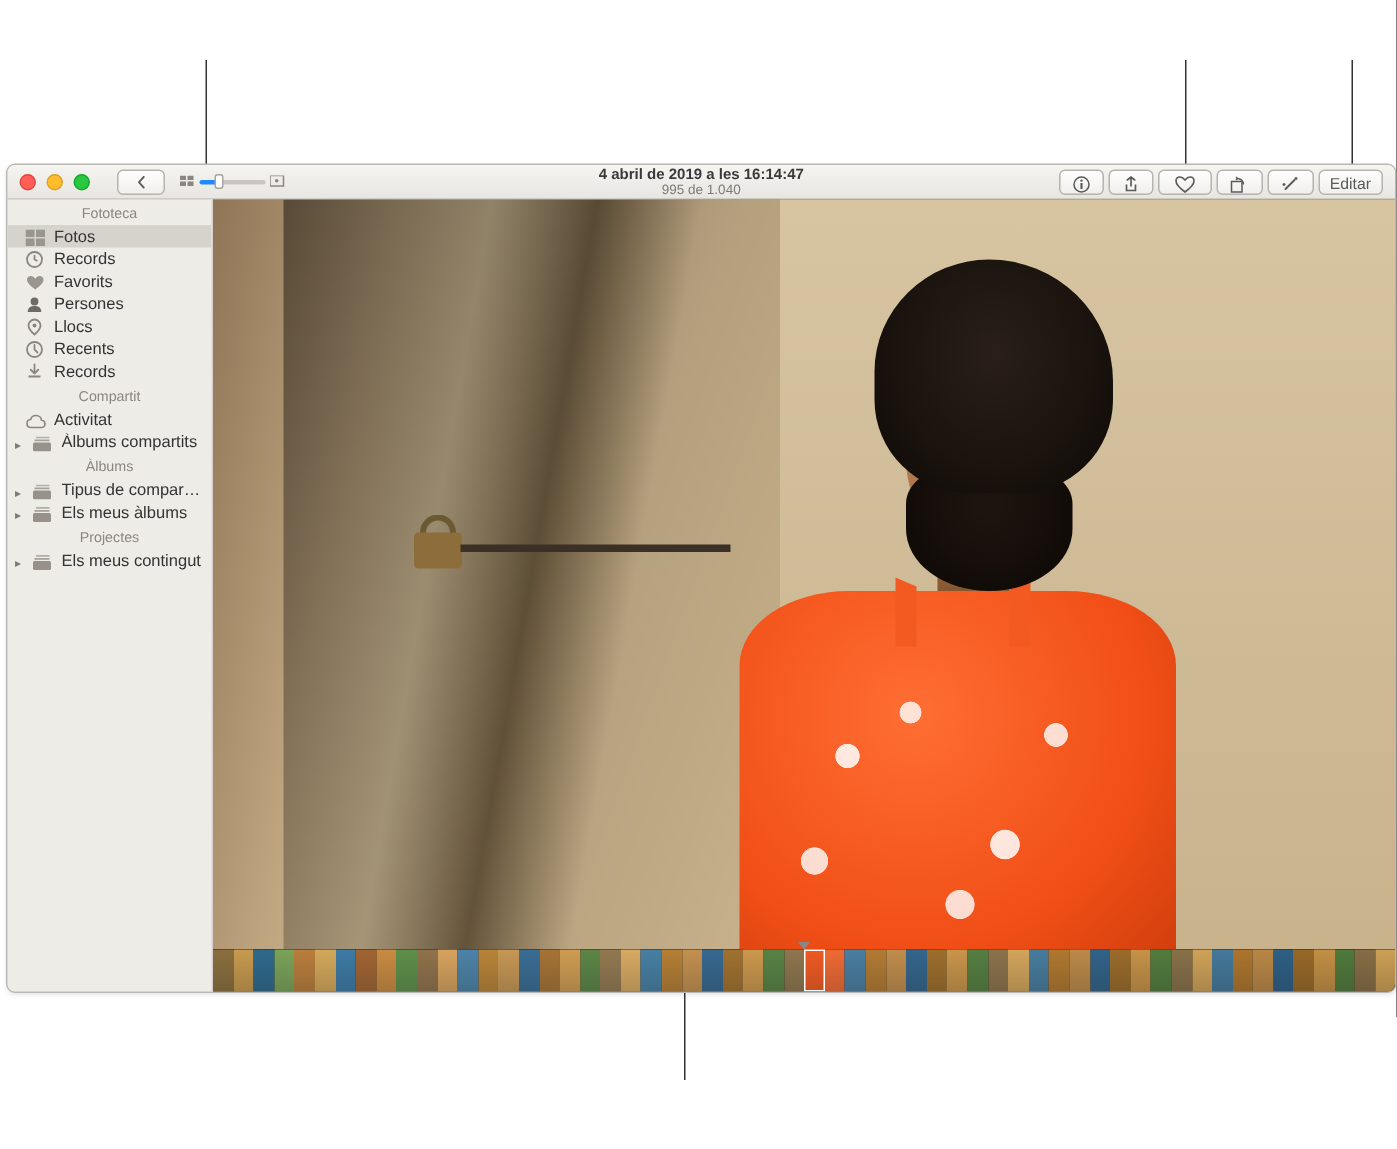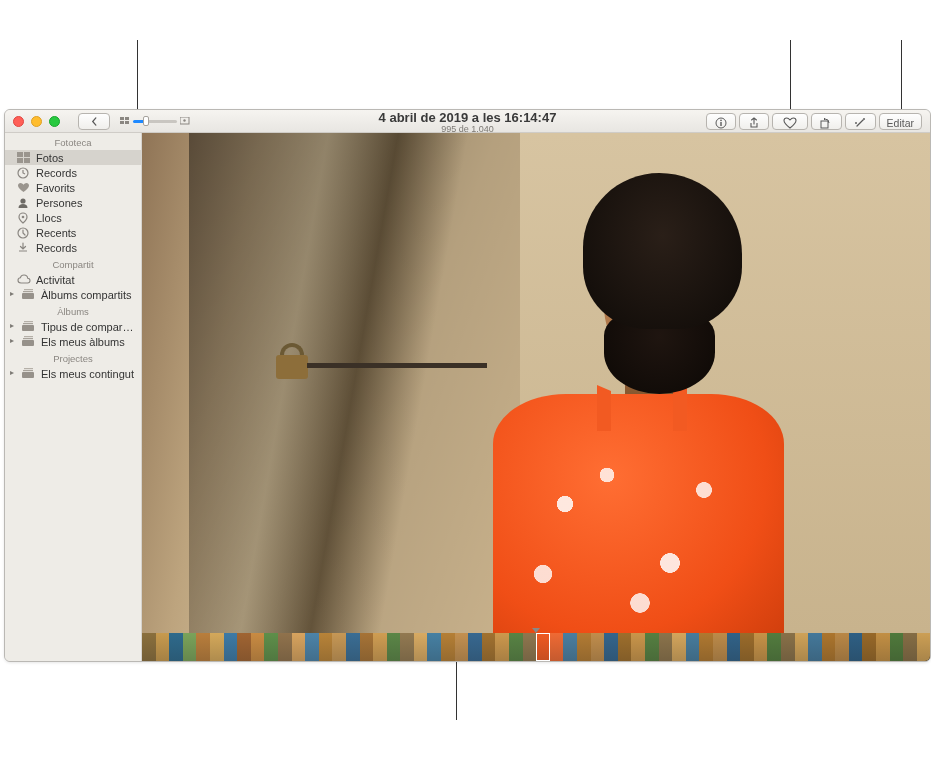--- a/index.html
+++ b/index.html
@@ -66,21 +66,21 @@
   background: #fff; border: 1px solid #a7a39d;
   border-radius: 2px;
 }
 
 .title-center {
   position: absolute; left: 50%; top: 1px;
   transform: translateX(-50%);
   text-align: center;
   line-height: 1.1;
 }
-.title-main { font-size: 13px; font-weight: 600; color: #3a3a3a; }
+.title-main { font-size: 10px; font-weight: 600; color: #3a3a3a; }
 .title-sub { font-size: 9px; color: #7d7a75; }
 
 .toolbar-right {
   margin-left: auto;
   display: flex; gap: 3px; align-items: center;
 }
 .tool-btn {
   height: 17px;
   border: 1px solid #b7b4af;
   border-radius: 4px;
@@ -106,21 +106,21 @@
   font-size: 11px;
   color: #333;
 }
 .sb-section {
   font-size: 9.5px;
   color: #8a8681;
   padding: 4px 8px 2px 8px;
   text-align: center;
 }
 .sb-item {
-  display: flex; align-items: flex-start;
+  display: flex; align-items: flex-end;
   padding: 1.5px 6px 1.5px 12px;
   gap: 5px;
   cursor: pointer;
 }
 .sb-item.selected { background: #d6d3cd; }
 .sb-item .disclosure { width: 7px; font-size: 8px; color: #7d7a75; margin-left: -7px; }
 .sb-item .icon { width: 14px; text-align: center; color: #6e6b66; }
 .sb-item .label { flex: 1; white-space: nowrap; overflow: hidden; text-overflow: ellipsis; }
 
 .main {

